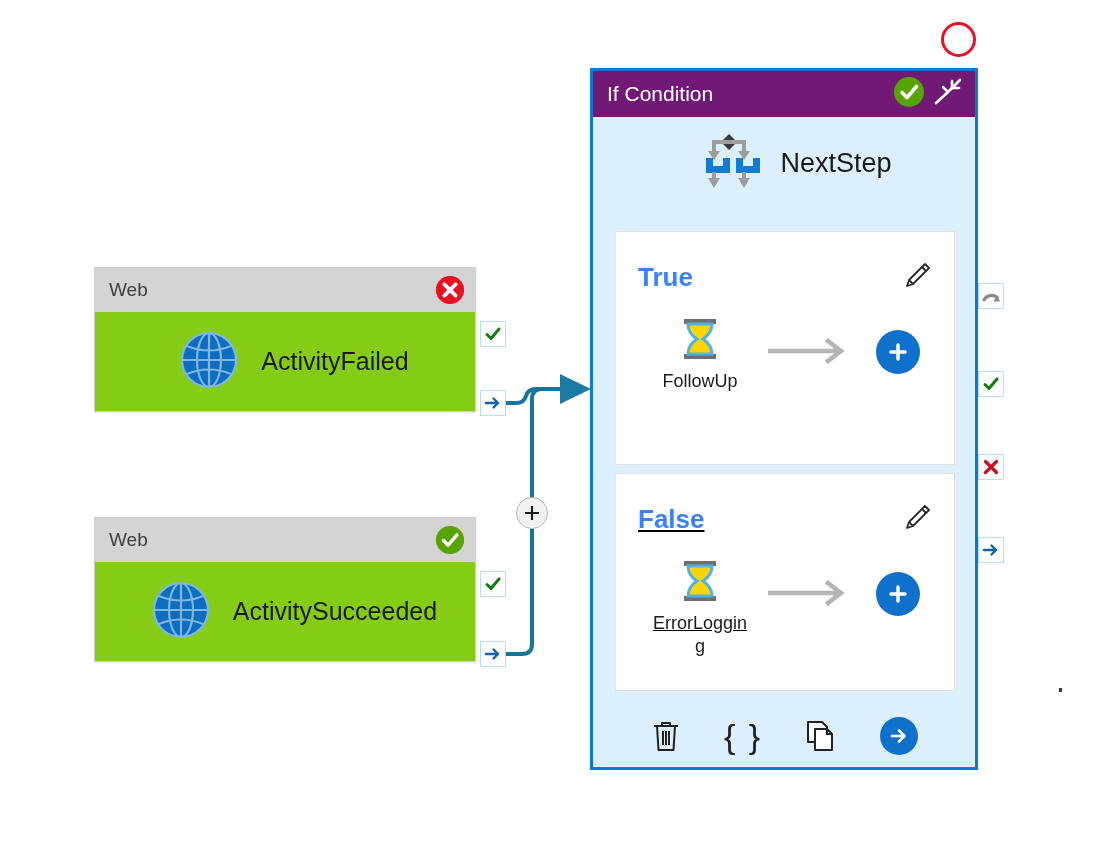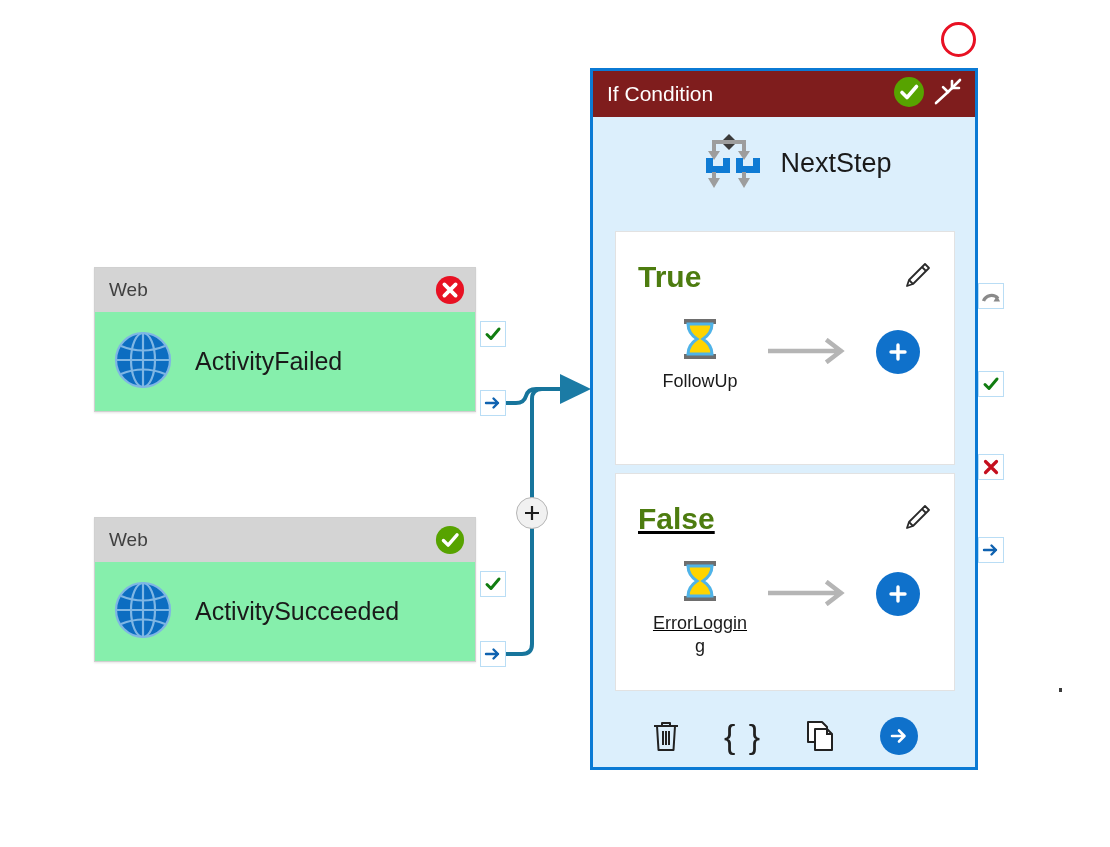--- a/index.html
+++ b/index.html
@@ -45,25 +45,26 @@
     box-sizing: border-box;
     justify-content: space-between;
   }
   .card-header-title {
     font-size: 19px;
     color: #404040;
     flex: 1;
   }
   .card-body {
     height: 99px;
-    background: #86efac;
+    background: #84cc16;
     display: flex;
     align-items: center;
     padding-left: 18px;
     box-sizing: border-box;
+    justify-content: center;
   }
   .card-label {
     font-size: 25px;
     color: #1a1a1a;
     margin-left: 22px;
   }
 
   .status-badge { width: 30px; height: 30px; display:block; }
 
   
@@ -86,21 +87,21 @@
     left: 590px;
     top: 68px;
     width: 388px;
     height: 702px;
     background: #dceffc;
     border: 3px solid #0b7ad4;
     box-sizing: border-box;
   }
   .cond-header {
     height: 46px;
-    background: #7f1d1d;
+    background: #701a75;
     display: flex;
     align-items: center;
     padding: 0 10px 0 14px;
     box-sizing: border-box;
   }
   .cond-title {
     color: #ffffff;
     font-size: 21px;
     flex: 1;
   }
@@ -133,23 +134,23 @@
   }
   .branch-true  { top: 160px; height: 234px; }
   .branch-false { top: 402px; height: 218px; text-decoration: underline; }
 
   .branch-head {
     display: flex;
     align-items: center;
     padding: 28px 22px 0 22px;
   }
   .branch-name {
-    font-size: 30px;
+    font-size: 26px;
     font-weight: bold;
-    color: #4d7c0f;
+    color: #3b82f6;
     flex: 1;
   }
   .branch-row {
     display: flex;
     align-items: flex-start;
     padding: 22px 0 0 36px;
   }
   .step {
     width: 96px;
     text-align: center;

